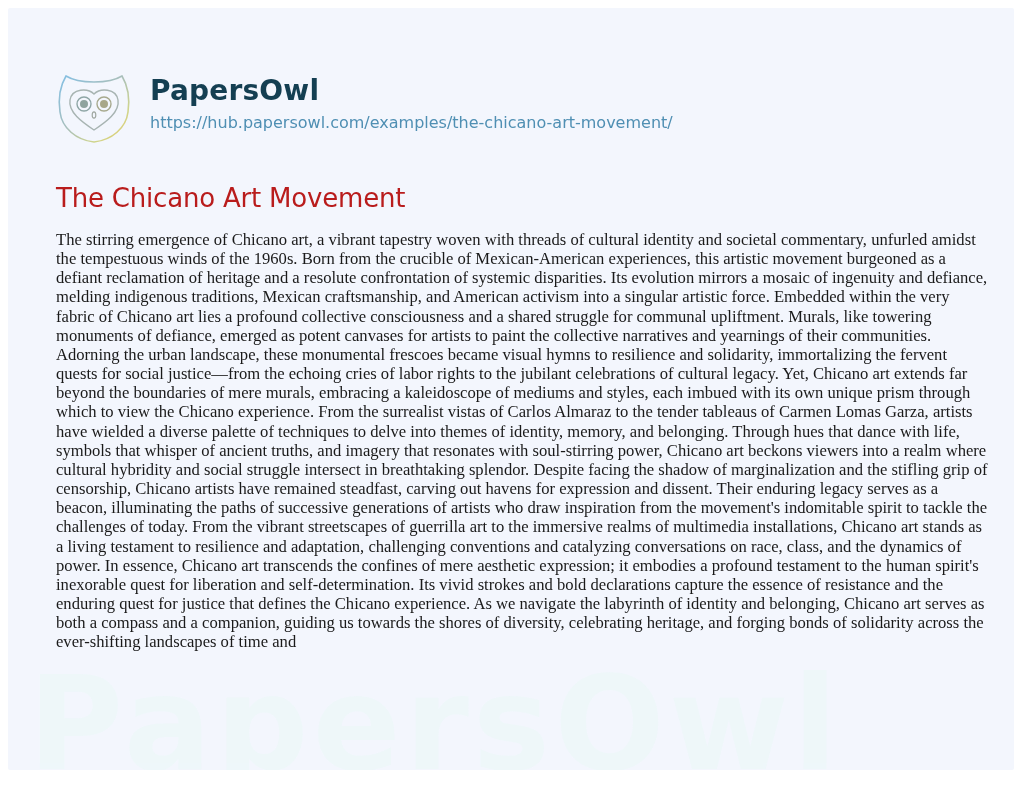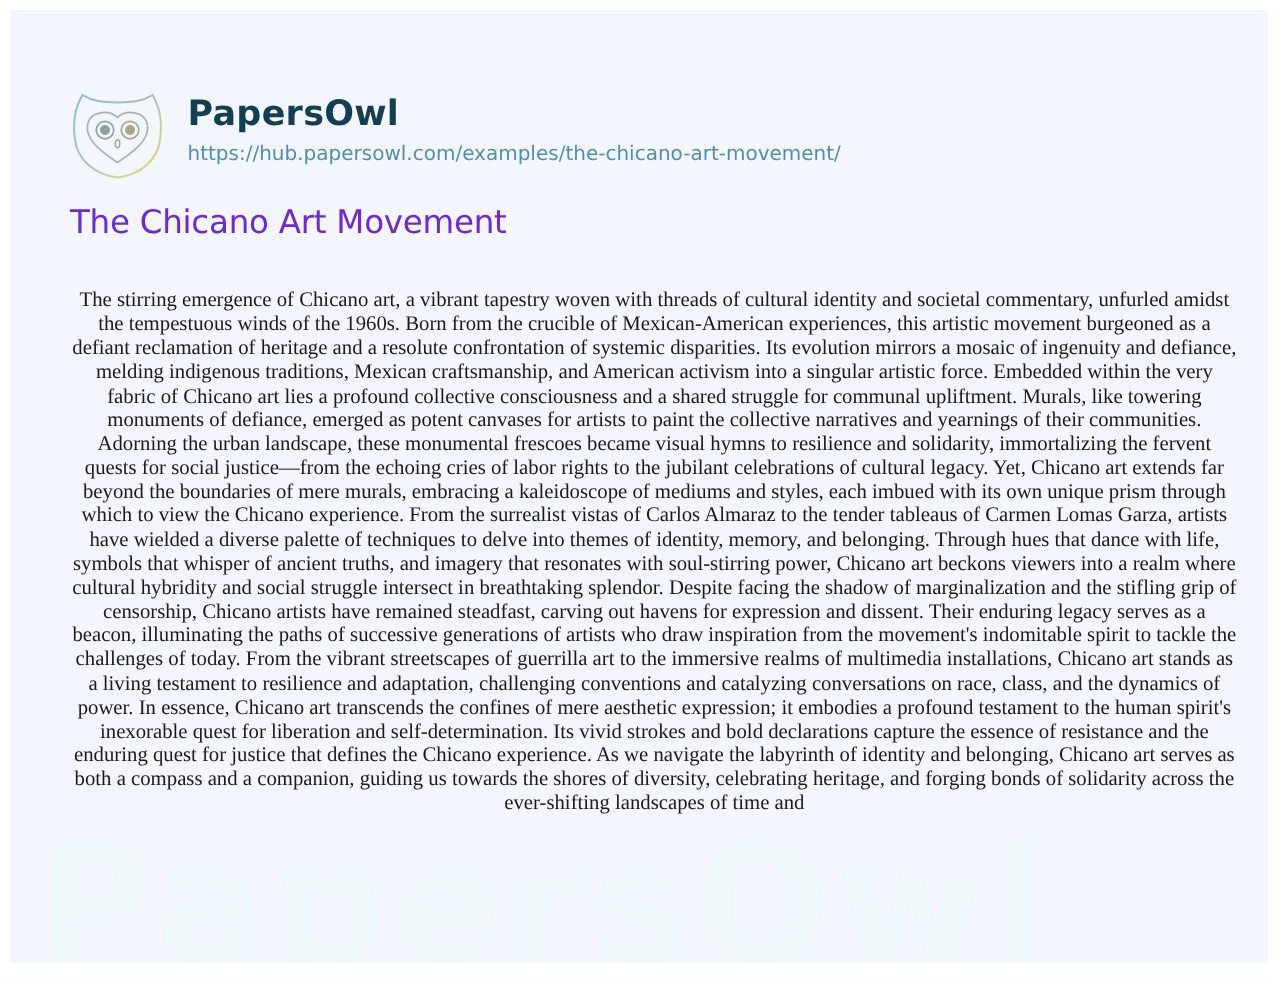--- a/index.html
+++ b/index.html
@@ -64,40 +64,40 @@
       font-family: "DejaVu Sans", sans-serif;
       font-size: 16px;
       color: #4f8fb3;
       line-height: 22px;
       margin-top: 4px;
       text-decoration: none;
     }
     .page-title {
       position: absolute;
       left: 48px;
-      top: 152px;
+      top: 172px;
       margin: 0;
       font-family: "DejaVu Sans", sans-serif;
       font-weight: normal;
       font-size: 26px;
-      color: #6d28d9;
+      color: #b91c1c;
       line-height: 36px;
       letter-spacing: -0.2px;
     }
     .body-text {
       position: absolute;
       left: 48px;
       top: 222px;
       width: 935px;
       margin: 0;
       font-family: "Liberation Serif", serif;
       font-size: 16.6px;
       line-height: 19.15px;
       color: #1a1a1a;
-      text-align: center;
+      text-align: left;
     }
   </style>
 </head>
 <body>
 
 <div class="panel">
   <div class="watermark">PapersOwl</div>
 
   <div class="header">
     <svg class="logo" viewBox="0 0 84 84" xmlns="http://www.w3.org/2000/svg">

